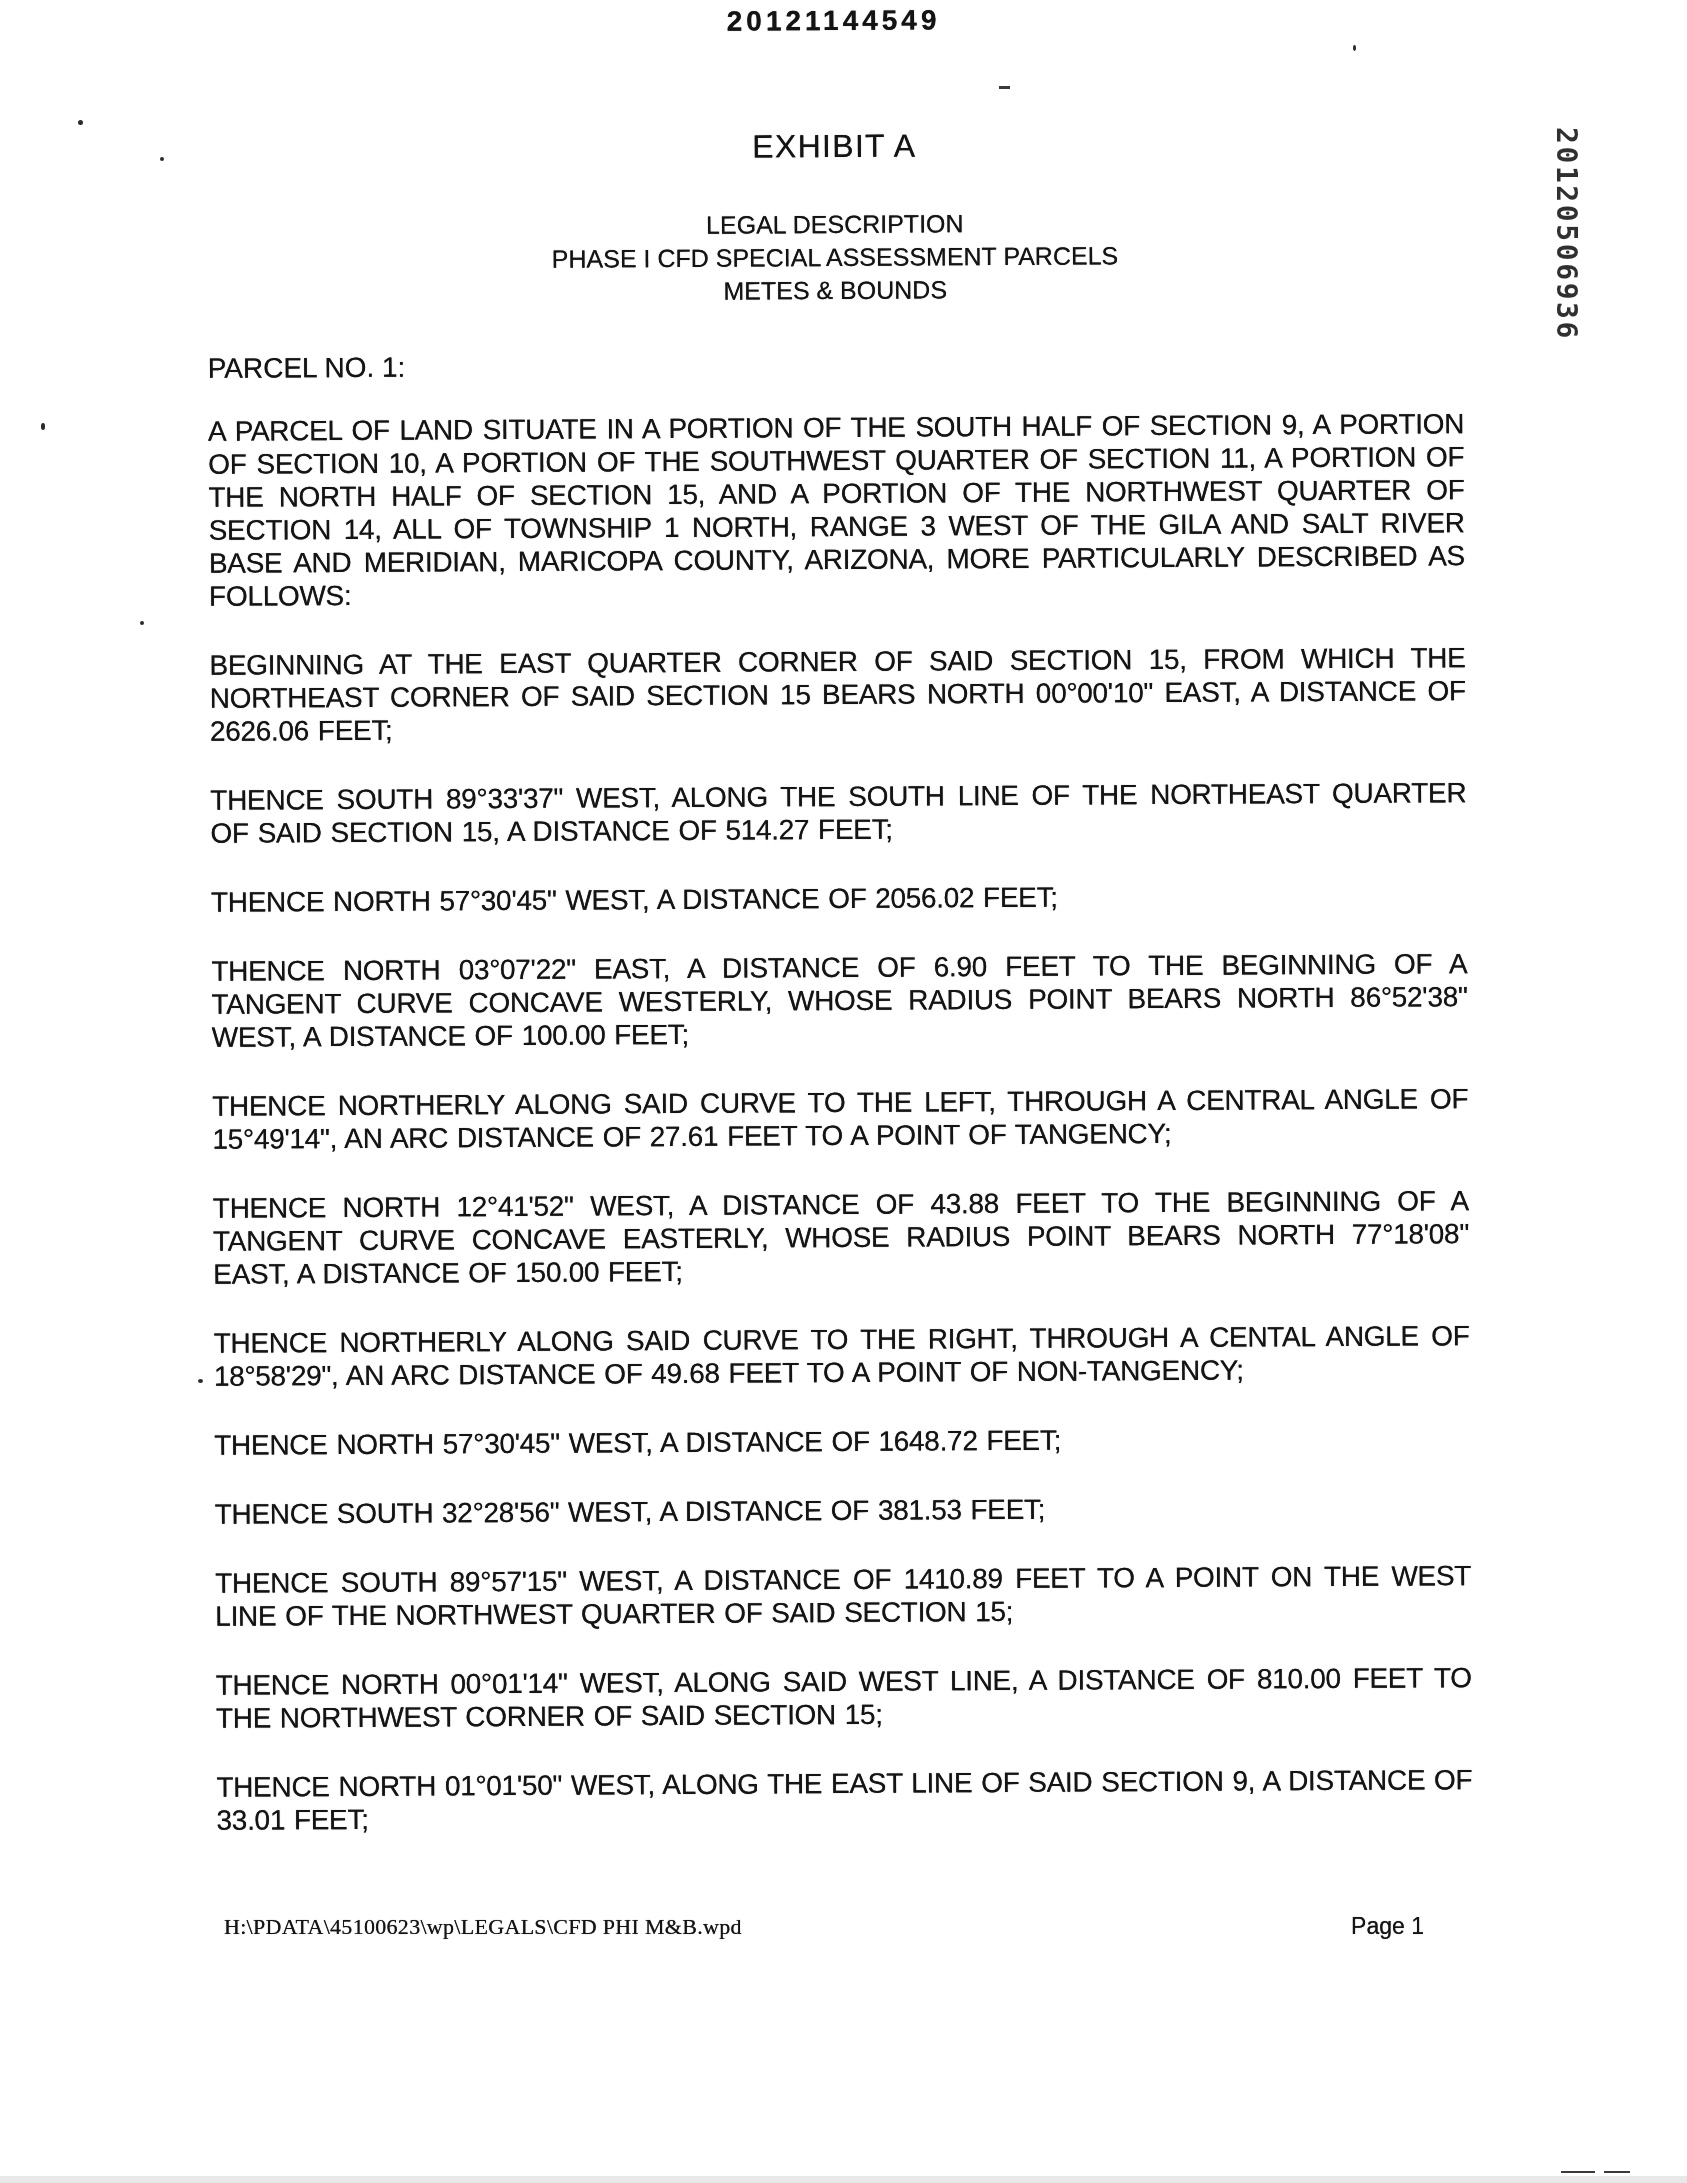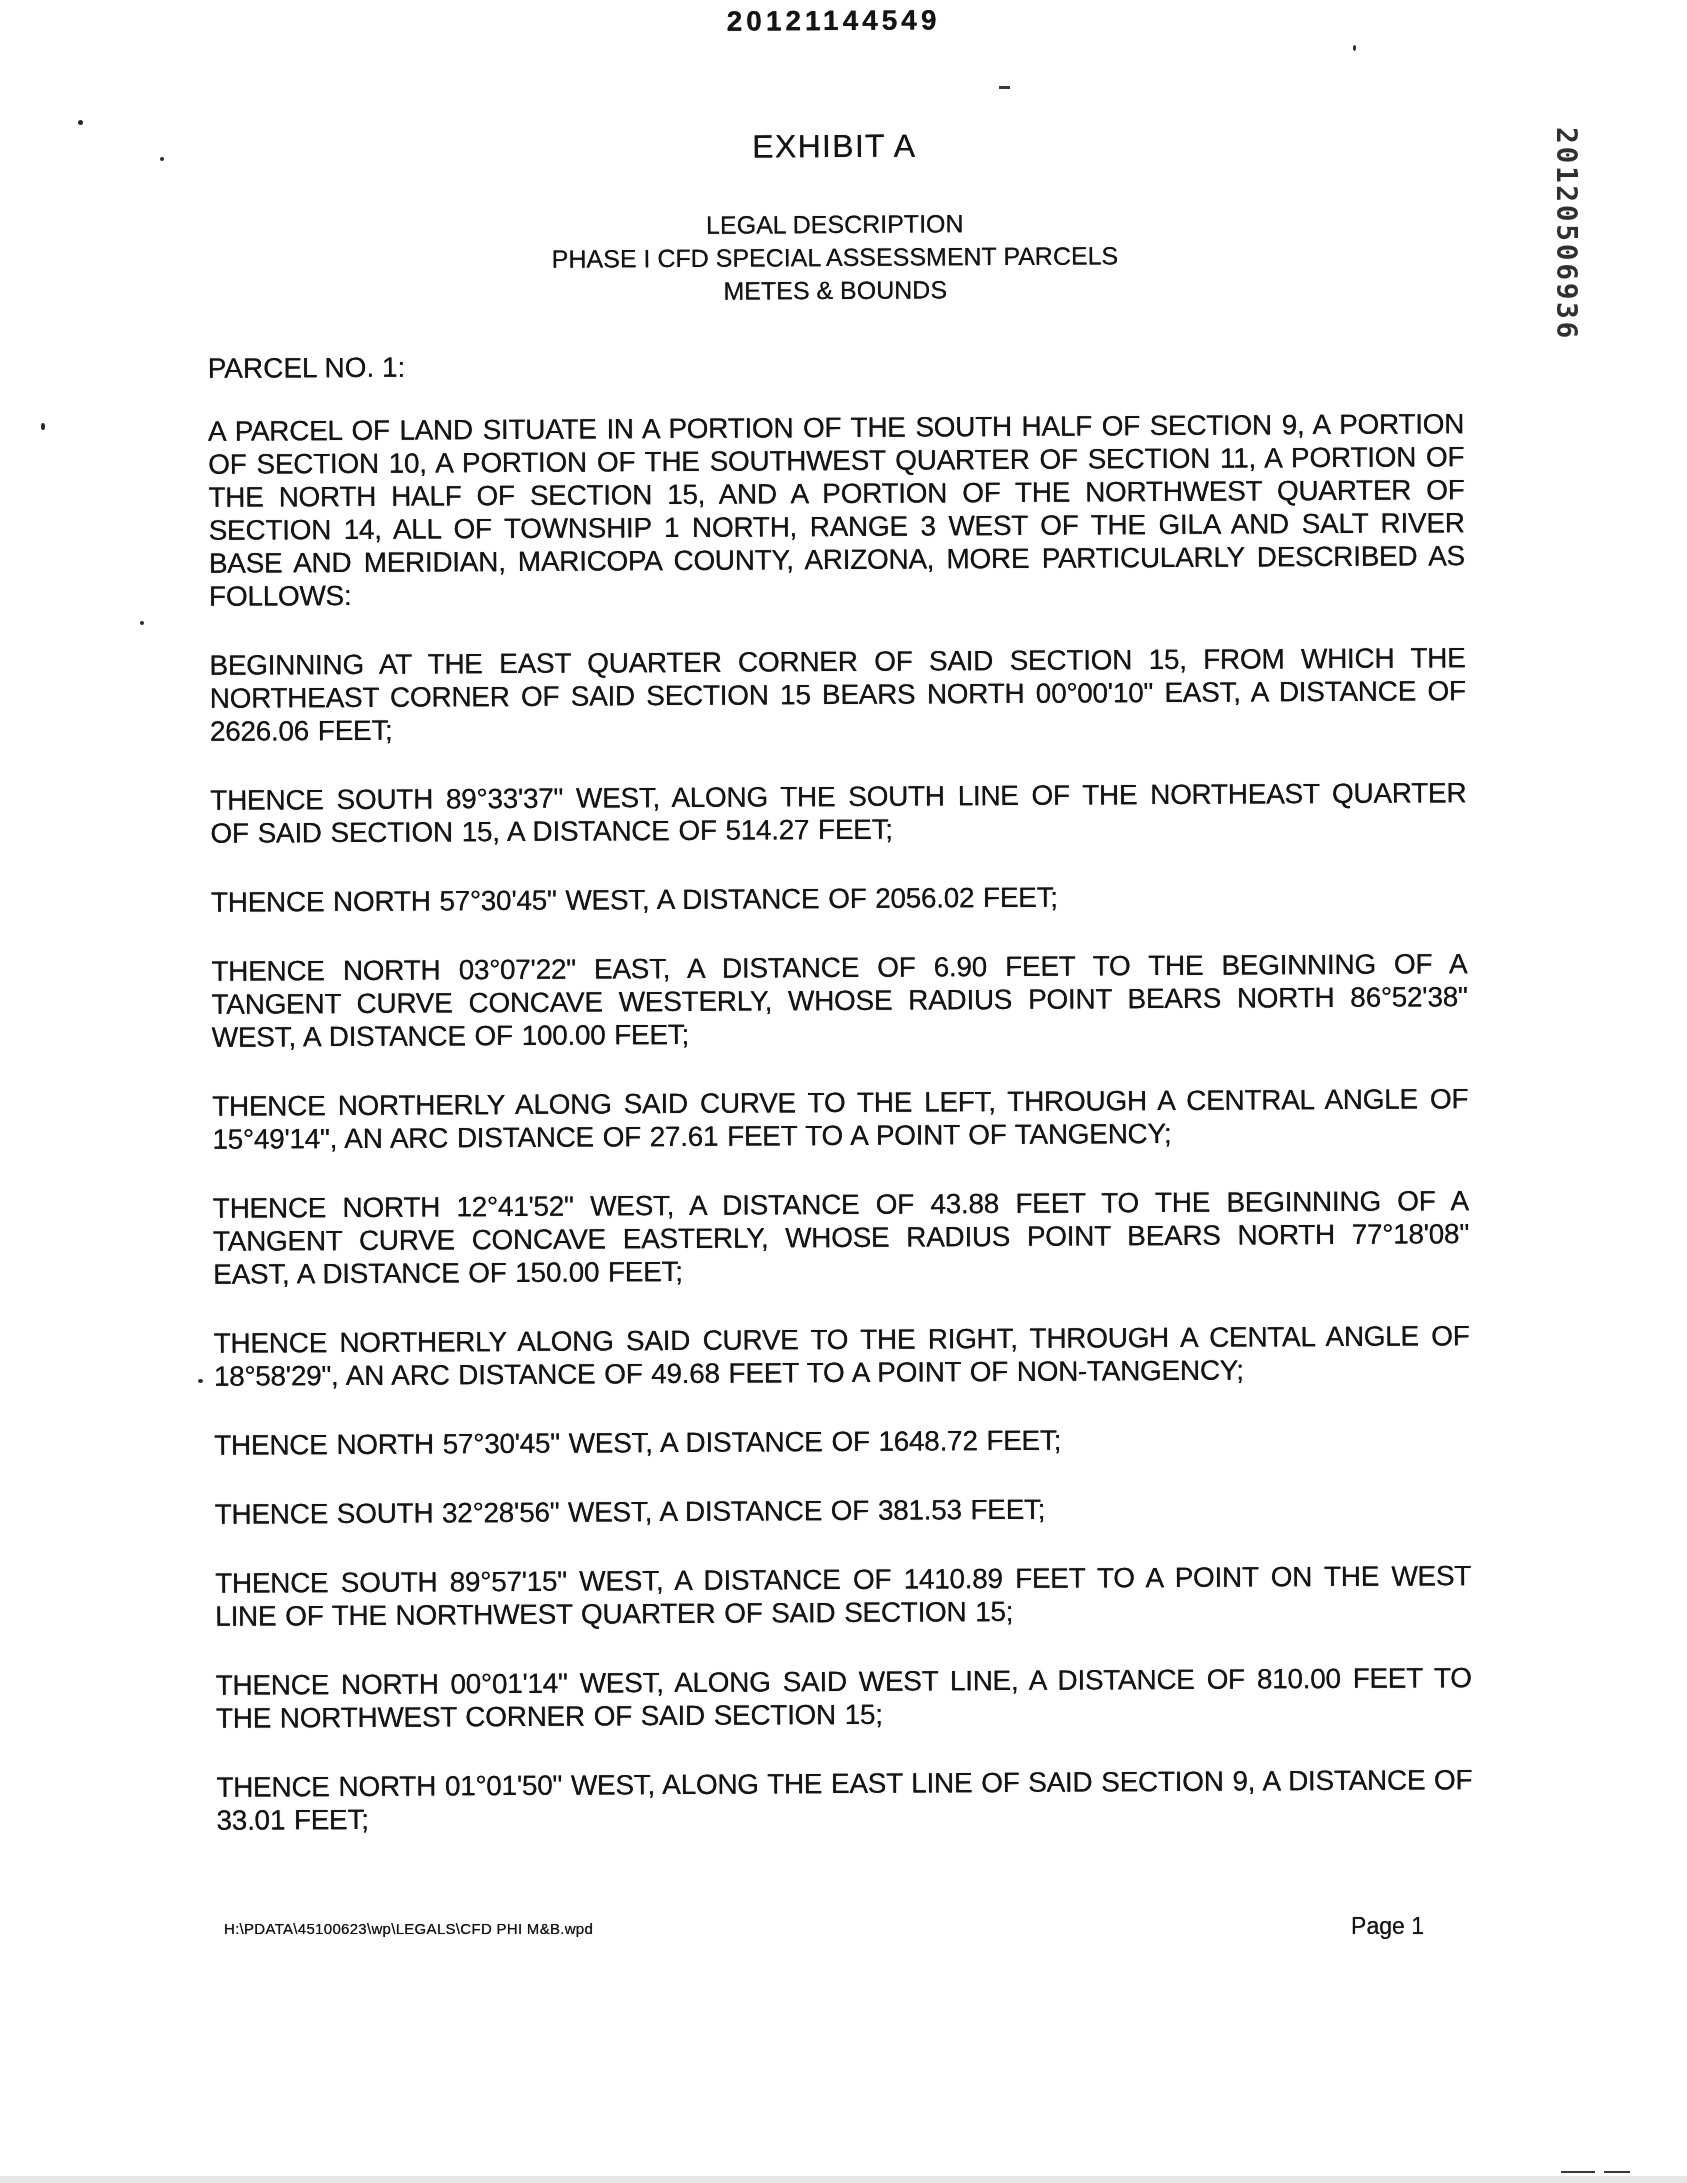--- a/index.html
+++ b/index.html
@@ -69,22 +69,23 @@
   .footer {
     position: absolute;
     top: 1913px;
     left: 224px;
     right: 264px;
     display: flex;
     justify-content: space-between;
     align-items: baseline;
   }
   .file-path {
-    font-size: 15px;
+    font-size: 22px;
     letter-spacing: 0.3px;
+    font-family: Liberation Serif, serif;
   }
   .page-number {
     font-size: 23px;
   }
   .stamp {
     position: absolute;
     top: 127px;
     left: 1583px;
     transform: rotate(90deg);
     transform-origin: top left;

